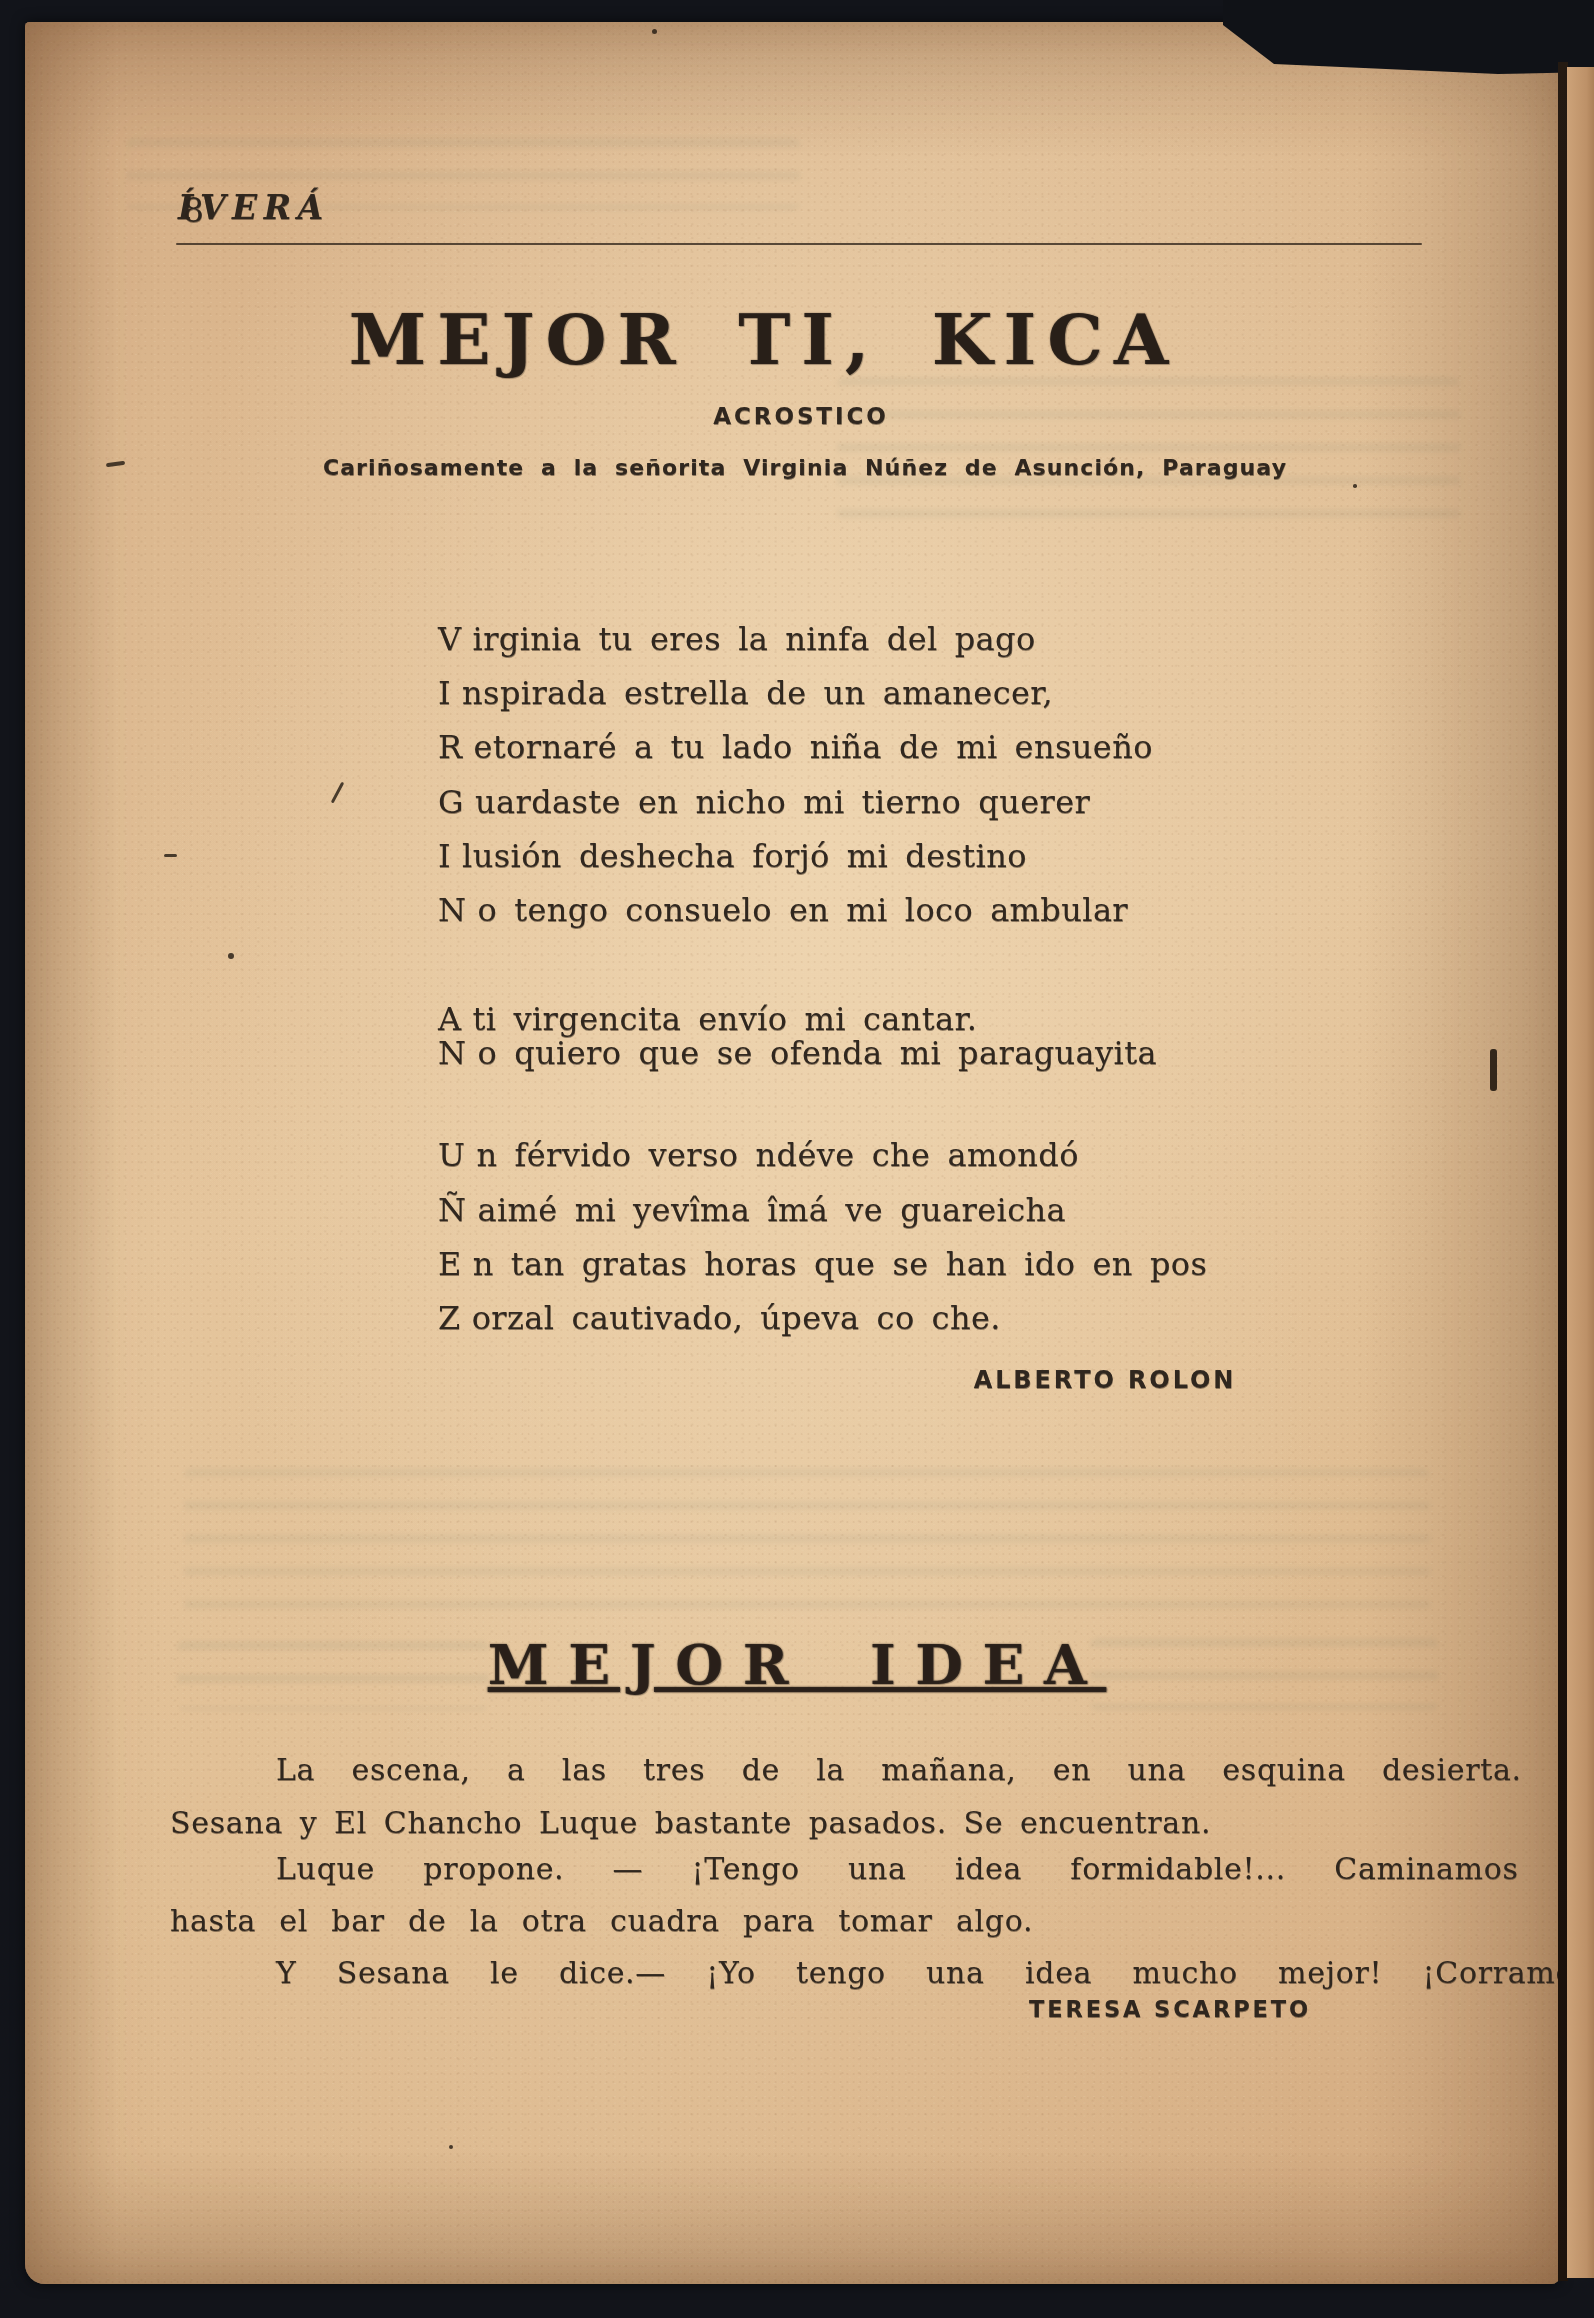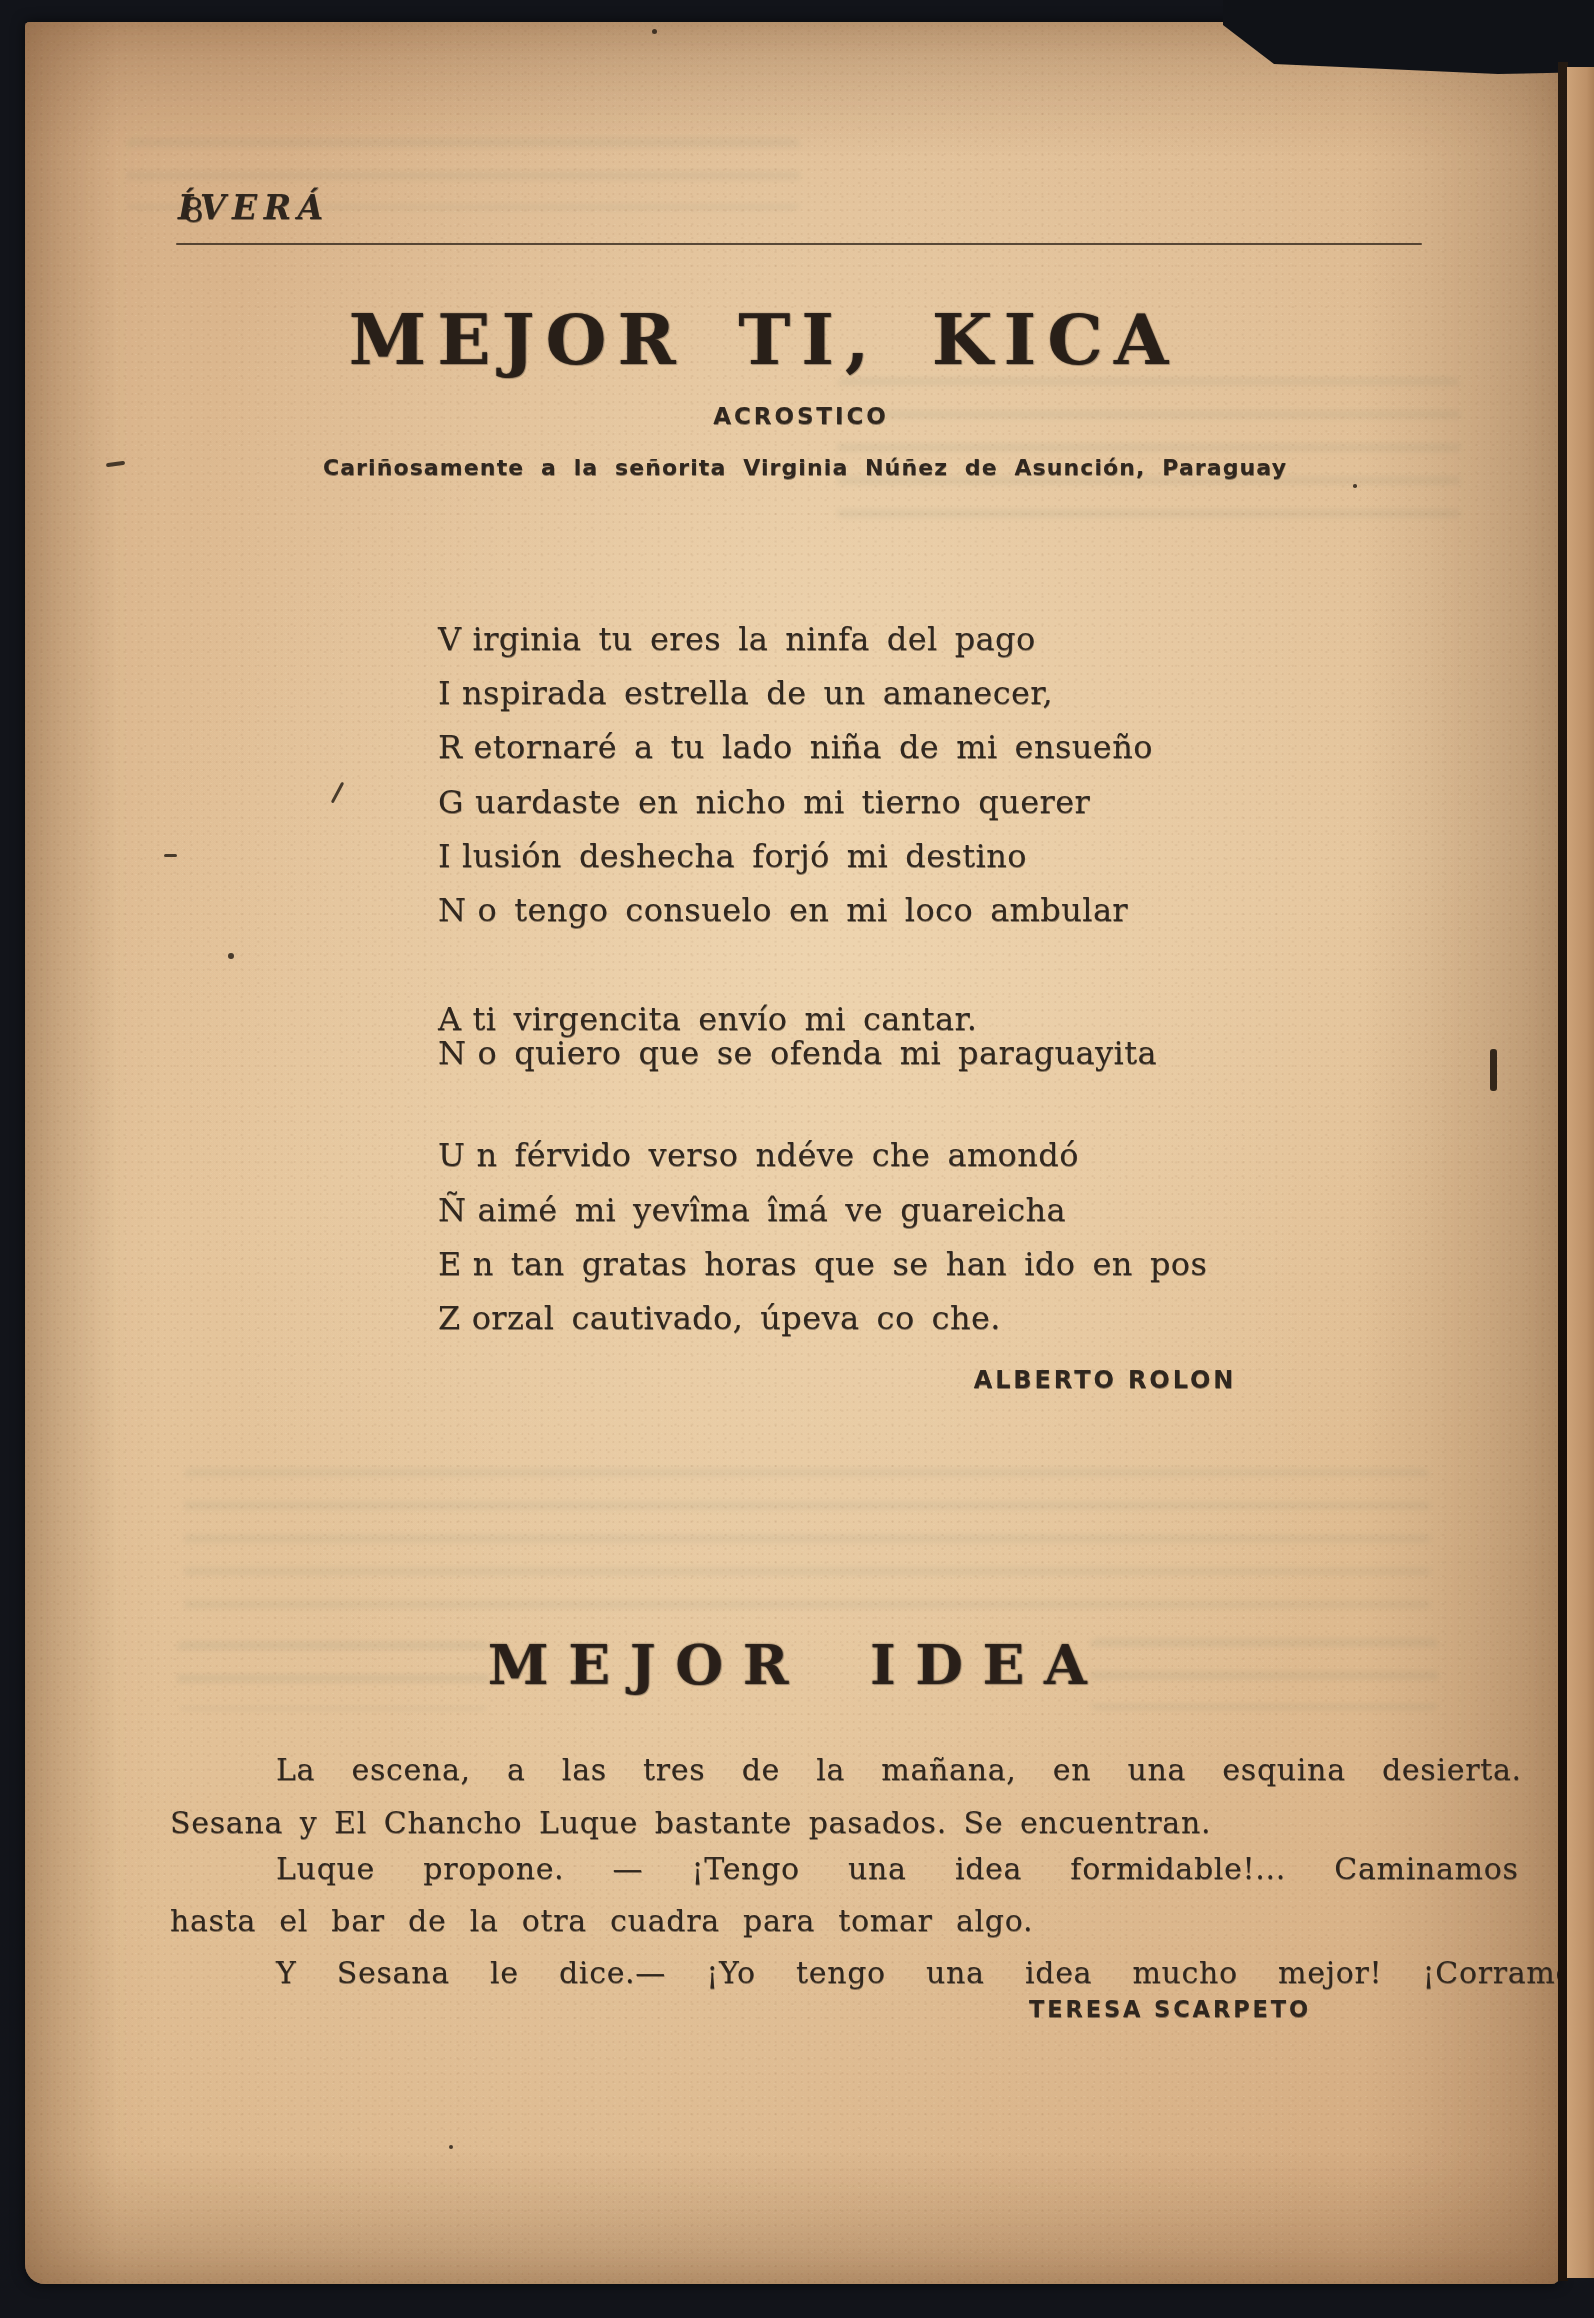--- a/index.html
+++ b/index.html
@@ -49,21 +49,21 @@
           letter-spacing:11px;word-spacing:16px;color:rgba(38,29,23,.93);
           text-shadow:0 0 1.4px rgba(40,30,22,.75),1.1px 1.1px 0 rgba(40,30,22,.22);}
   .acros{left:178px;top:404px;width:1246px;font-size:23px;letter-spacing:2.9px;}
   .dedic{left:178px;top:456px;width:1254px;font-size:22px;letter-spacing:1.1px;word-spacing:8px;}
   .pl{left:438px;font-size:32px;word-spacing:6.5px;letter-spacing:0.4px;}
   .ini{display:inline-block;margin-right:11px;}
   .sig1{left:844px;top:1367px;width:522px;font-size:24px;letter-spacing:2.9px;}
   .sig2{left:830px;top:1404px;width:551px;font-size:25px;letter-spacing:0.7px;word-spacing:5px;}
   .stitle{left:174px;top:1635px;width:1246px;font-size:55px;font-weight:bold;
           letter-spacing:19.6px;word-spacing:23px;color:rgba(38,29,23,.9);
-          text-shadow:0 0 1.8px rgba(40,30,22,.8),1.1px 1.1px 0 rgba(40,30,22,.2);}
+          text-shadow:0 0 1.8px rgba(40,30,22,.8),1.1px 1.1px 0 rgba(40,30,22,.2);text-decoration:underline;}
   .sl{font-size:30px;letter-spacing:0.7px;}
   .sl.ind{left:239px;margin-left:37px;} .sl.flush{left:170px;}
   .p1a{top:1753px;word-spacing:26px;} .p1b{top:1806px;word-spacing:6.5px;}
   .p2a{top:1852px;word-spacing:38px;} .p2b{top:1904px;word-spacing:13px;}
   .p3a{top:1956px;word-spacing:30px;}
   .sig3{left:909px;top:1997px;width:522px;font-size:22.5px;letter-spacing:2.9px;}
   
   .speck{position:absolute;background:#221910;border-radius:50%;opacity:.8;}
 </style>
 </head>

